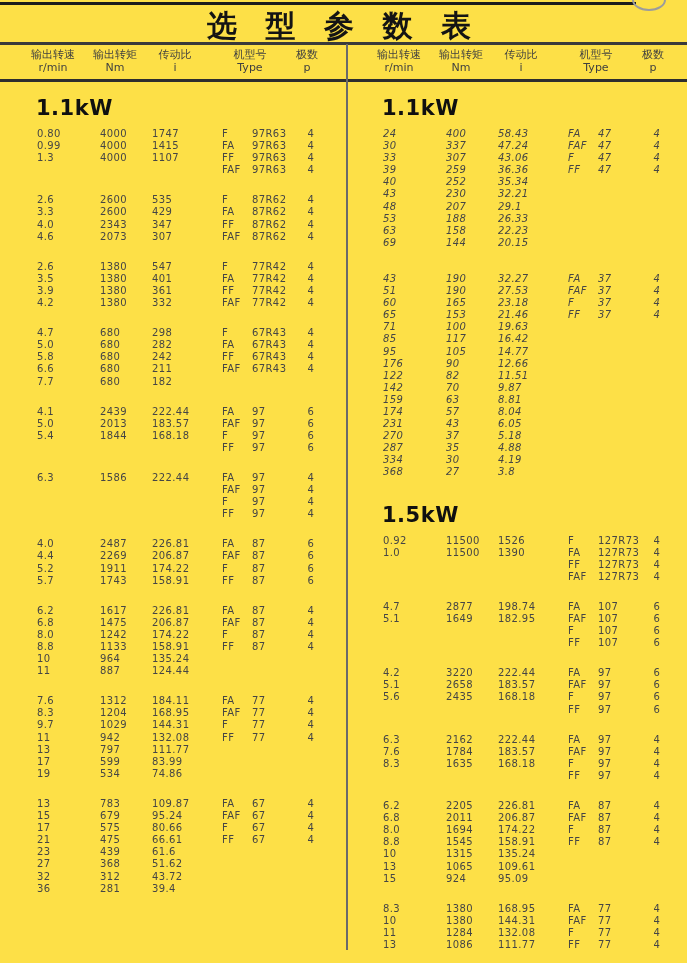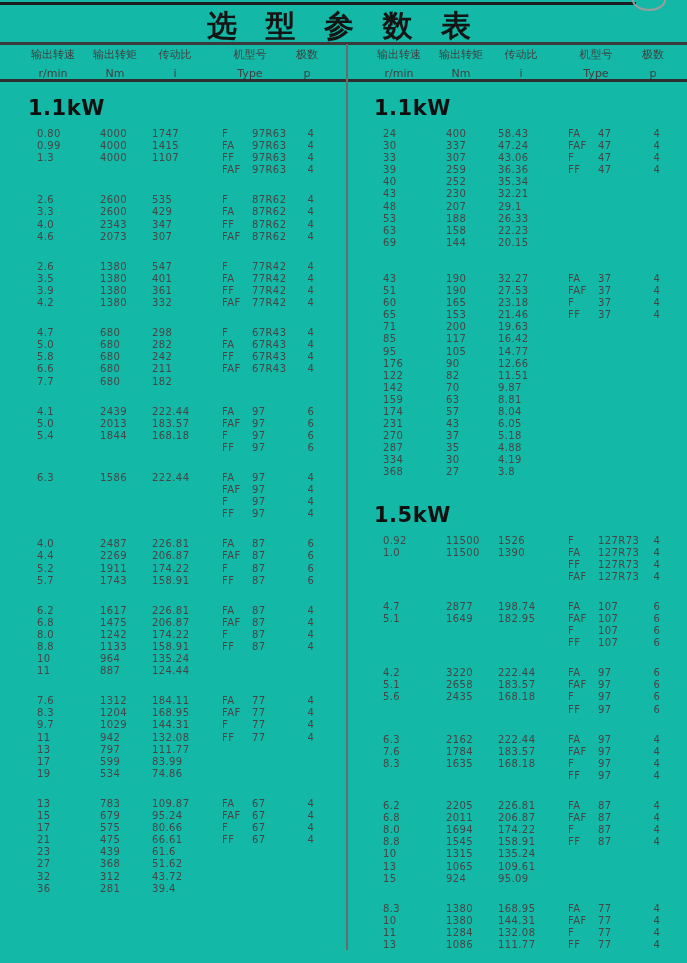--- a/index.html
+++ b/index.html
@@ -1,20 +1,20 @@
 <!DOCTYPE html>
 <html><head>
 <meta charset="utf-8">
 <style>
   html,body{margin:0;padding:0;background:#e8e8e8;}
   .page{
     position:relative;
     width:687px;height:963px;
     margin:0 auto;
-    background:#14b8a6;
+    background:#fde047;
     font-family:"DejaVu Sans","Liberation Sans",sans-serif;
     color:#454545;
     overflow:hidden;
   }
   
   .rule{position:absolute;background:#2b2b2b;}
   .rule-top{left:0;top:2px;width:636px;height:3px;background:#1c1c1c;}
   .rule-title{left:0;top:42px;width:687px;height:2.5px;background:#3a3a3a;}
   .rule-header{left:0;top:79px;width:687px;height:2.5px;background:#2e2e2e;}
   .v-divider{position:absolute;left:346px;top:44px;width:1.5px;height:906px;background:#6a6a6a;}
@@ -27,29 +27,29 @@
     position:absolute;left:0;top:6px;width:687px;margin:0;
     text-align:center;font-size:30px;font-weight:bold;color:#141414;
     letter-spacing:9px;white-space:nowrap;
   }
   
   .hdr{position:absolute;top:48px;height:32px;}
   .hdr[data-hcol="0"]{left:0;width:346px;}
   .hdr[data-hcol="1"]{left:346px;width:341px;}
   .hdr-cell{position:absolute;top:0;transform:translateX(-50%);
     text-align:center;font-size:11px;color:#3f3f3f;line-height:13px;white-space:nowrap;}
-  .hdr-cell .unit{display:block;margin-top:6px;}
+  .hdr-cell .unit{display:block;margin-top:0;}
   
   .col{position:absolute;top:86px;}
   .col[data-col="0"]{left:0;width:345px;}
   .col[data-col="1"]{left:346px;width:341px;}
-  .sec-title{margin:10px 0 8px 28px;font-size:21px;line-height:24px;
+  .sec-title{margin:10px 0 8px 36px;font-size:21px;line-height:24px;
     font-weight:bold;color:#101010;letter-spacing:0.5px;}
   .group{margin:0 12px 18px 0;}
-  .sec-c1-s0 .group{margin-bottom:24px;}
+  .sec-c1-s0 .group{margin-bottom:24px;font-style:italic;}
   .trow{position:relative;height:12.1px;font-size:10px;line-height:12px;}
   .cell{position:absolute;top:0;white-space:nowrap;letter-spacing:0.4px;}
   .c-speed{left:37px;}
   .c-torque{left:100px;}
   .c-ratio{left:152px;}
   .c-prefix{left:222px;}
   .c-model{left:252px;}
   .c-poles{left:303px;width:16px;text-align:center;}
 </style>
 </head>
@@ -554,21 +554,21 @@
           <div class="trow">
             <span class="cell c-speed">65</span>
             <span class="cell c-torque">153</span>
             <span class="cell c-ratio">21.46</span>
             <span class="cell c-prefix">FF</span>
             <span class="cell c-model">37</span>
             <span class="cell c-poles">4</span>
           </div>
           <div class="trow">
             <span class="cell c-speed">71</span>
-            <span class="cell c-torque">200</span>
+            <span class="cell c-torque">100</span>
             <span class="cell c-ratio">19.63</span>
           </div>
           <div class="trow">
             <span class="cell c-speed">85</span>
             <span class="cell c-torque">117</span>
             <span class="cell c-ratio">16.42</span>
           </div>
           <div class="trow">
             <span class="cell c-speed">95</span>
             <span class="cell c-torque">105</span>

